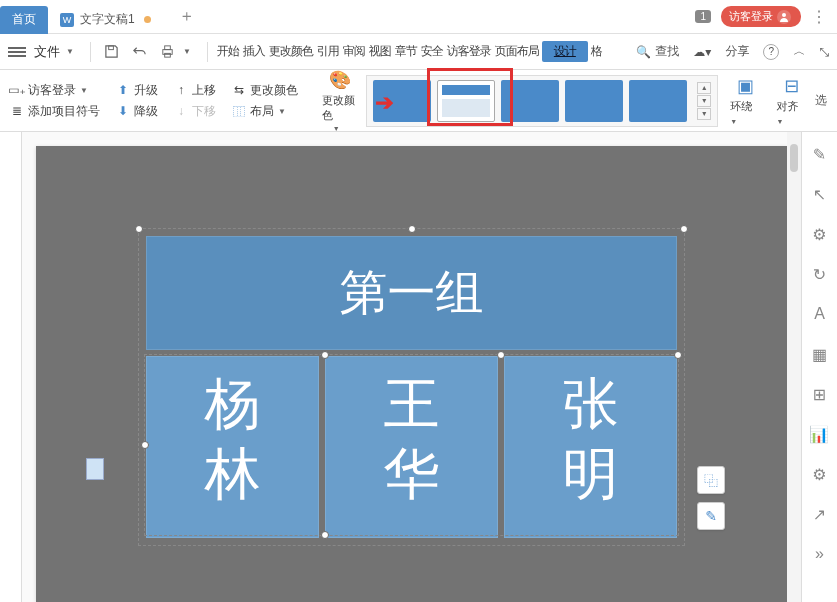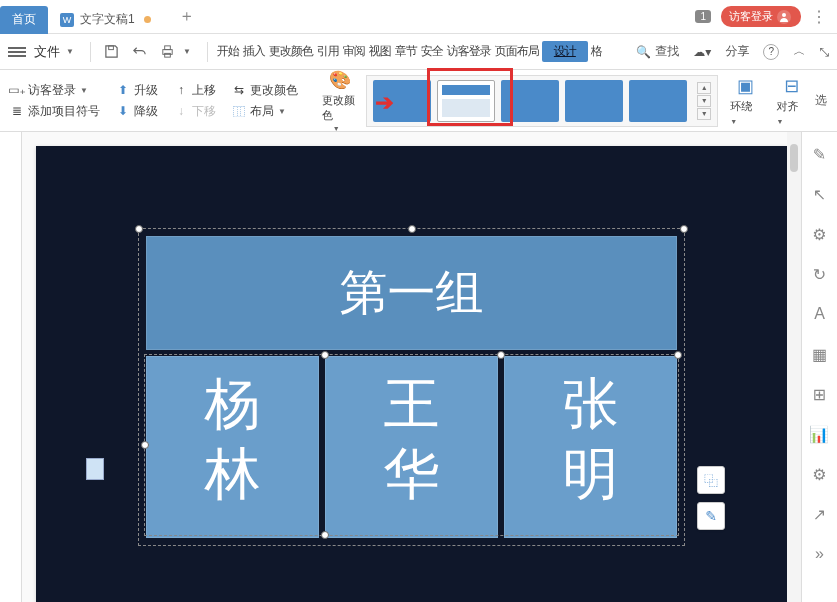--- a/index.html
+++ b/index.html
@@ -45,21 +45,21 @@
 .g-nav span { width:14px; height:12px; border:1px solid #ccc; display:flex; align-items:center; justify-content:center; font-size:8px; color:#666; cursor:pointer; }
 .highlight-box { position:absolute; border:3px solid #e03030; pointer-events:none; }
 .red-arrow { position:absolute; color:#e03030; font-size:22px; font-weight:bold; }
 
 .r-big { display:flex; flex-direction:column; align-items:center; gap:2px; margin:0 8px; font-size:11px; color:#444; cursor:pointer; }
 .r-big-icon { width:26px; height:22px; display:flex; align-items:center; justify-content:center; font-size:18px; color:#4a8ac9; }
 
 .workspace { position:absolute; top:132px; left:0; right:36px; bottom:0; background:#f0f0f0; display:flex; }
 .rulervert { width:22px; background:#fff; border-right:1px solid #ddd; }
 .canvas-wrap { flex:1; background:#fafafa; padding:14px 14px 0 14px; position:relative; overflow:hidden; }
-.page { background:#0f172a; width:100%; height:100%; box-shadow:0 1px 4px rgba(0,0,0,.15); position:relative; padding:90px 110px 0 110px; }
+.page { background:#737373; width:100%; height:100%; box-shadow:0 1px 4px rgba(0,0,0,.15); position:relative; padding:90px 110px 0 110px; }
 .page-icon { position:absolute; left:50px; top:312px; width:18px; height:22px; background:#cfe3f5; border:1px solid #9ac; }
 
 .smartart { position:relative; }
 .sa-title { background:#5a8fbd; color:#fff; font-size:48px; text-align:center; padding:24px 0; border:1px solid #fff2; }
 .sa-grid { display:flex; gap:6px; margin-top:6px; }
 .sa-cell { flex:1; background:#6a9ecb; color:#fff; font-size:56px; text-align:center; padding:12px 0 28px; writing-mode:horizontal-tb; line-height:1.25; border:1px solid #fff2; }
 .sel-frame { position:absolute; border:1px dashed #888; }
 .handle { position:absolute; width:8px; height:8px; background:#fff; border:1px solid #666; border-radius:50%; }
 
 .float-tools { position:absolute; right:-48px; top:230px; display:flex; flex-direction:column; gap:8px; z-index:5; }

